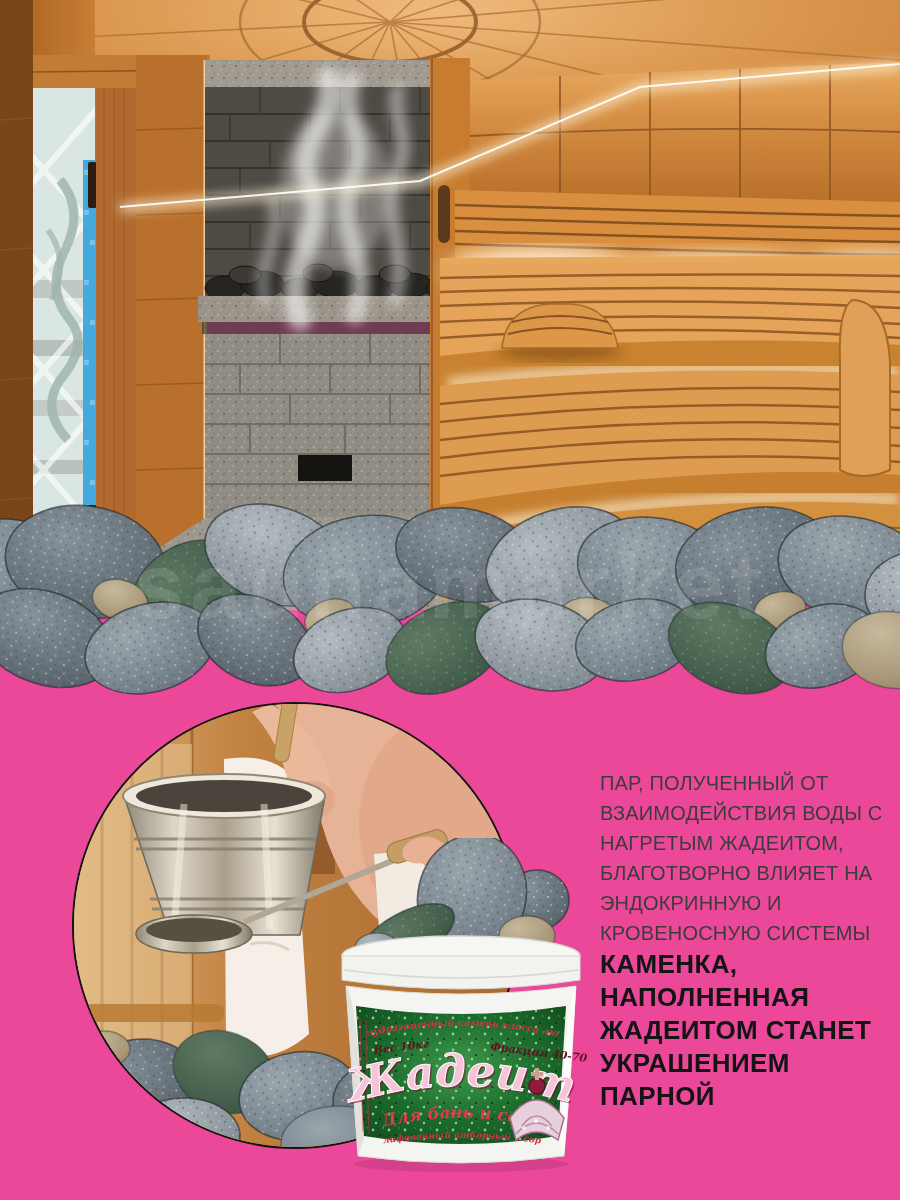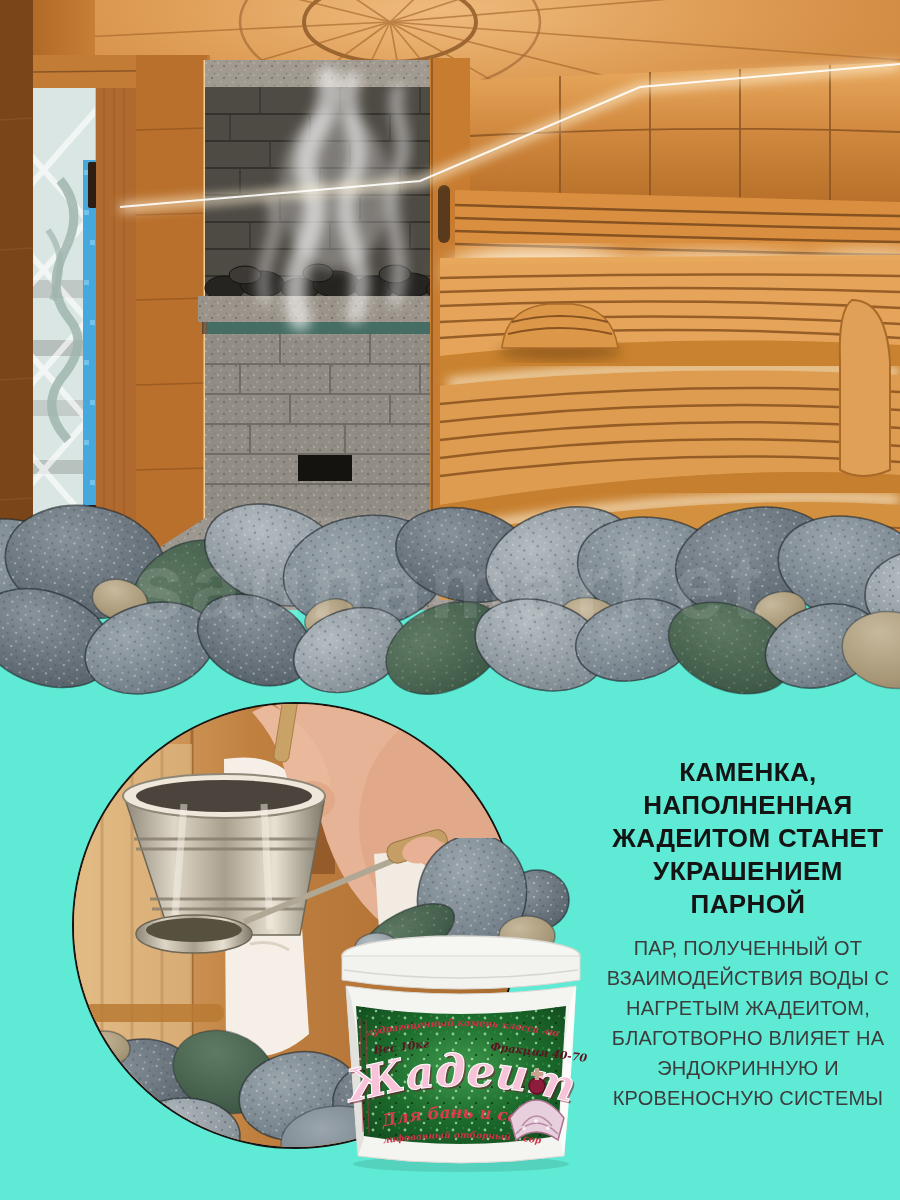--- a/index.html
+++ b/index.html
@@ -1,17 +1,17 @@
 <!DOCTYPE html>
 <html><head>
 <meta charset="utf-8">
 <style>
   html,body{margin:0;padding:0;background:#ffffff;}
-  #canvas{position:relative;width:900px;height:1200px;background:#5eead4;overflow:hidden;
-          font-family:"Liberation Sans",sans-serif;text-align:center;}
+  #canvas{position:relative;width:900px;height:1200px;background:#ec4899;overflow:hidden;
+          font-family:"Liberation Sans",sans-serif;}
   .abs{position:absolute;}
   #hero{left:0;top:0;width:900px;height:680px;}
   #stones-band{left:0;top:500px;width:900px;height:195px;}
   #circle-photo{left:72px;top:702px;width:447px;height:447px;border-radius:50%;
                 border:2px solid #141414;overflow:hidden;background:#c08040;box-sizing:border-box;}
   #product{left:322px;top:838px;width:278px;height:335px;}
   #info-block{left:600px;top:756px;width:296px;}
   .h-line{font-size:26px;line-height:33px;font-weight:700;color:#141414;letter-spacing:.4px;
           white-space:nowrap;}
   .b-line{font-size:20px;line-height:30px;font-weight:400;color:#3c3c3c;letter-spacing:.2px;
@@ -614,30 +614,30 @@
         <rect x="33" y="2" width="4" height="12" fill="#c9a28f"></rect>
           <rect x="29" y="6" width="12" height="4" fill="#c9a28f"></rect>
         <circle cx="22" cy="62" r="2" fill="#ffffff" opacity="0.7"></circle>
           <circle cx="46" cy="62" r="2" fill="#ffffff" opacity="0.7"></circle>
         <circle cx="34" cy="55" r="2" fill="#ffffff" opacity="0.7"></circle>
       </g>
     </g>
   </svg>
 
   <div id="info-block" class="abs">
-    <div id="heading-lines">
-      <div class="h-line">КАМЕНКА,</div>
-      <div class="h-line">НАПОЛНЕННАЯ</div>
-      <div class="h-line">ЖАДЕИТОМ СТАНЕТ</div>
-      <div class="h-line">УКРАШЕНИЕМ</div>
-      <div class="h-line">ПАРНОЙ</div>
-    </div>
     <div id="body-lines">
       <div class="b-line">ПАР,  ПОЛУЧЕННЫЙ ОТ</div>
       <div class="b-line">ВЗАИМОДЕЙСТВИЯ ВОДЫ С</div>
       <div class="b-line">НАГРЕТЫМ ЖАДЕИТОМ,</div>
       <div class="b-line">БЛАГОТВОРНО ВЛИЯЕТ НА</div>
       <div class="b-line">ЭНДОКРИННУЮ И</div>
       <div class="b-line">КРОВЕНОСНУЮ СИСТЕМЫ</div>
     </div>
+    <div id="heading-lines">
+      <div class="h-line">КАМЕНКА,</div>
+      <div class="h-line">НАПОЛНЕННАЯ</div>
+      <div class="h-line">ЖАДЕИТОМ СТАНЕТ</div>
+      <div class="h-line">УКРАШЕНИЕМ</div>
+      <div class="h-line">ПАРНОЙ</div>
+    </div>
   </div>
 
 </div>
 
 </body></html>

